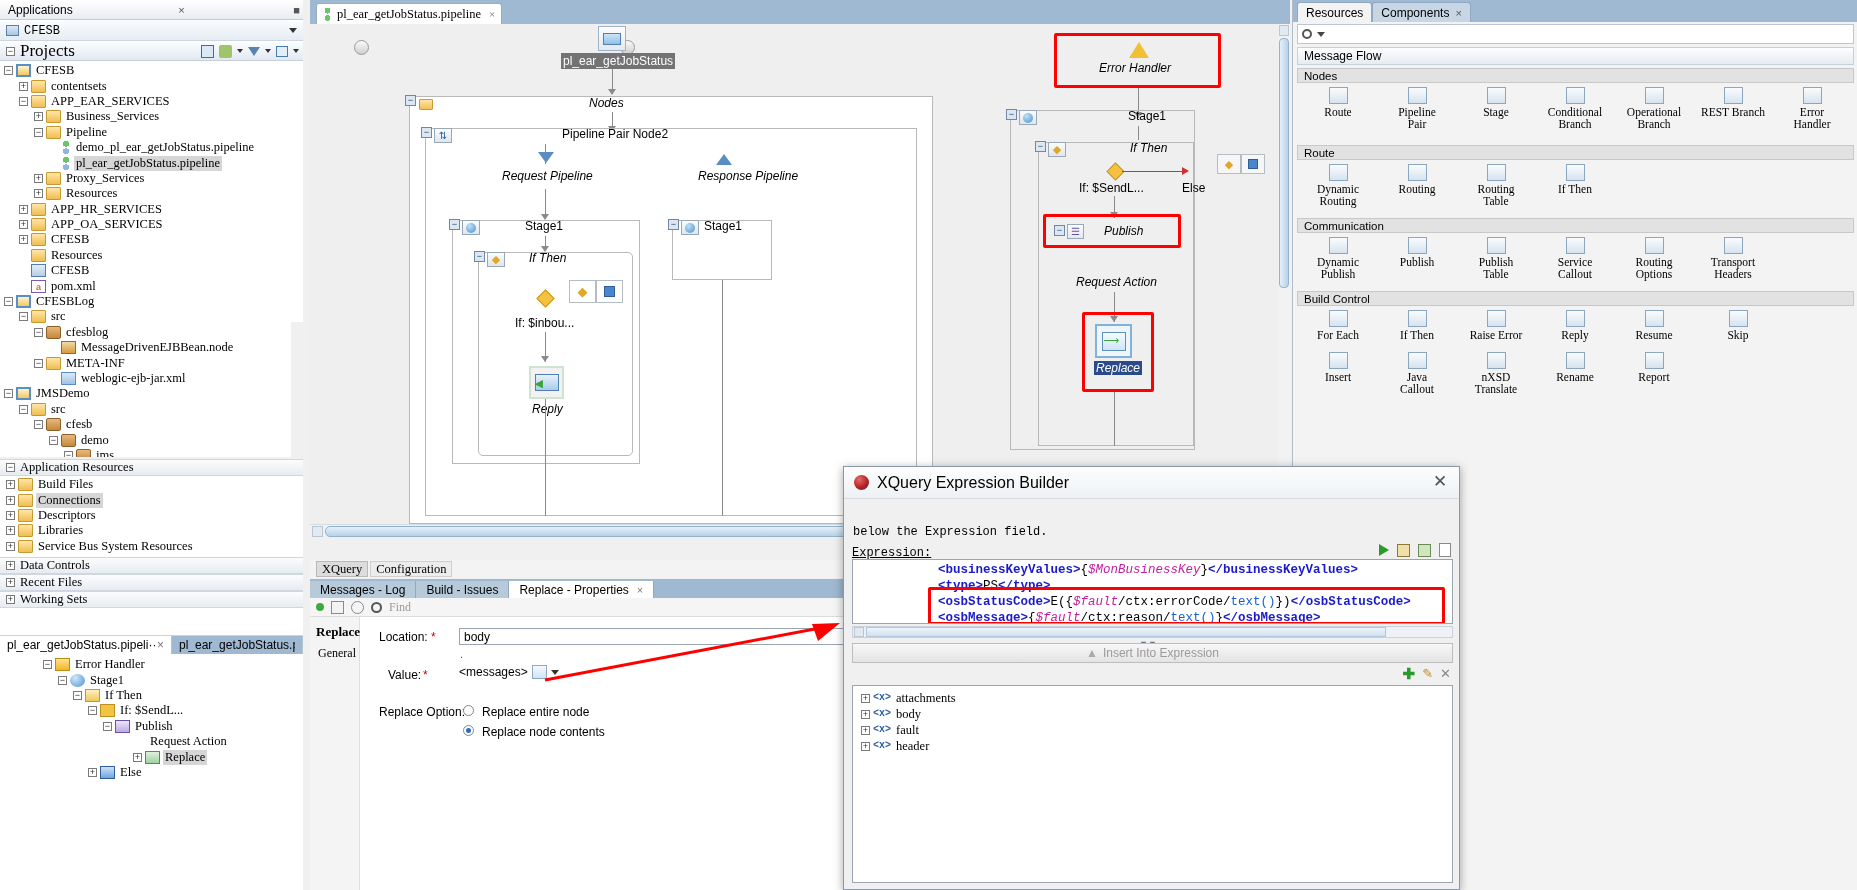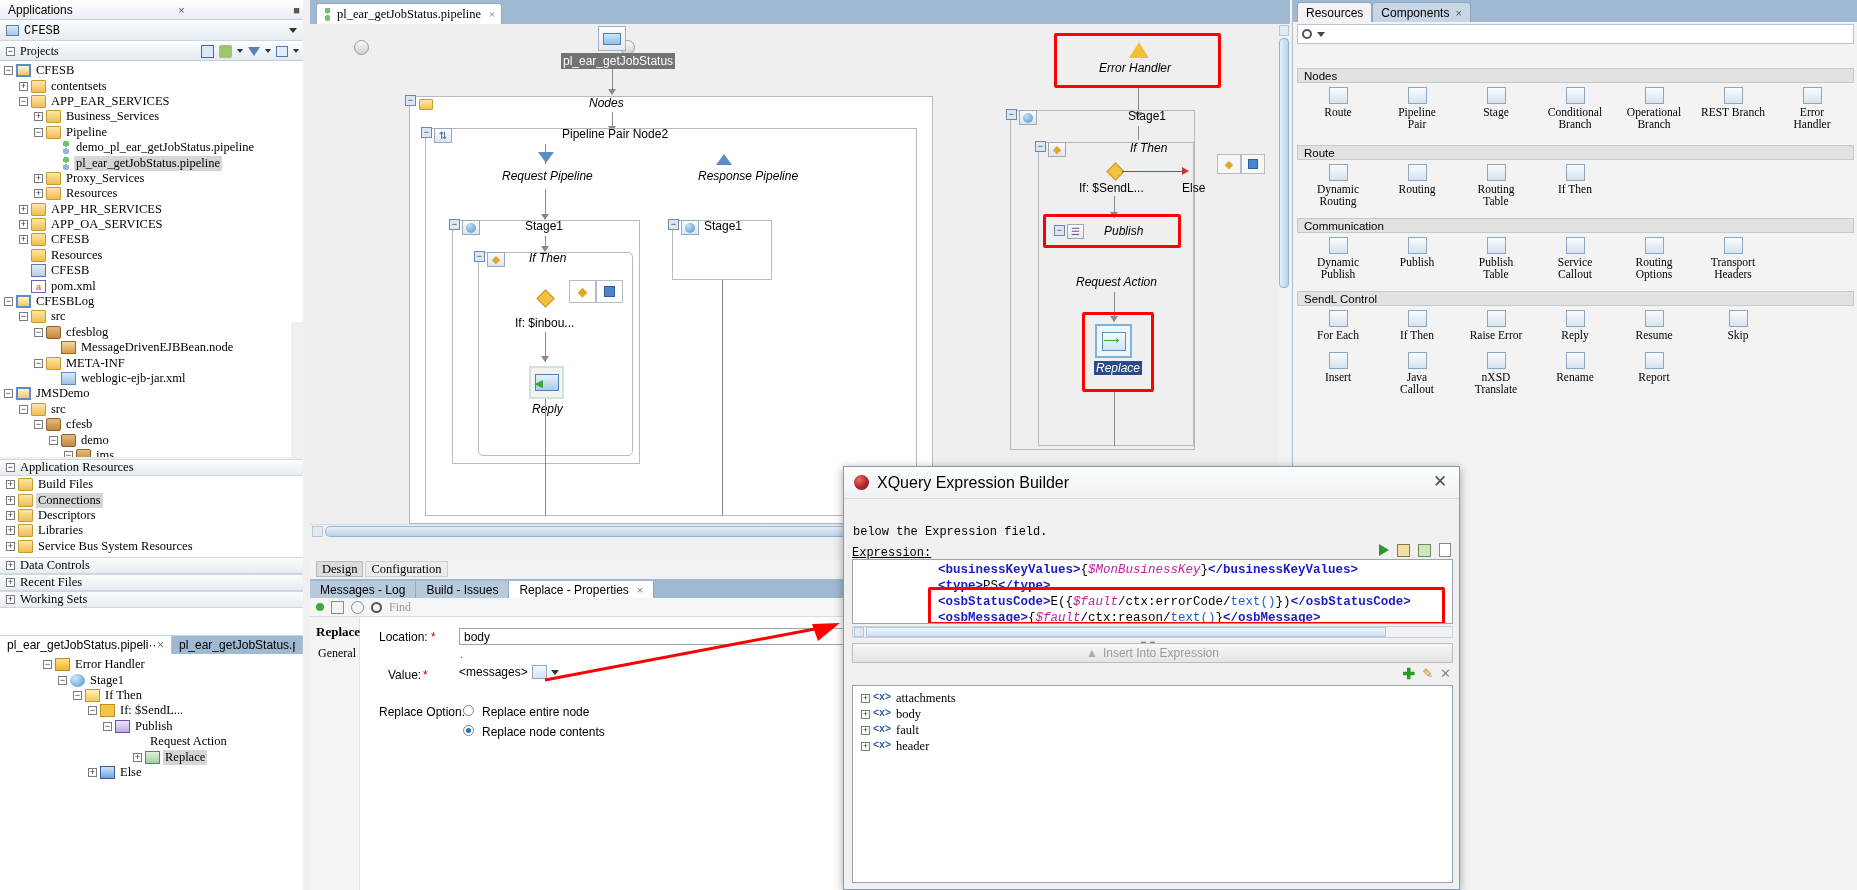--- a/index.html
+++ b/index.html
@@ -187,21 +187,21 @@
   </div>
 
   <div id="app-combo">
     <span style="display:inline-block;width:13px;height:11px;border:1px solid #5b7fa6;background:linear-gradient(#dce9f5,#a9c7e2);margin-right:5px;"></span>
     <span class="mono" style="font-size:12px;">CFESB</span>
     <span class="combo-arrow"></span>
   </div>
 
   <div id="proj-bar">
     <span class="plusbox">−</span>
-    <span class="serif" style="font-size:12px;">Projects</span>
+    <span class="serif" style="font-size:17px;">Projects</span>
     <span class="toolicons">
       <span style="display:inline-block;width:13px;height:13px;border:1px solid #3a6ea5;background:#dbe9f7;"></span>
       <span style="display:inline-block;width:13px;height:13px;background:#9fc46a;border-radius:2px;"></span>
       <span style="display:inline-block;width:0;height:0;border-left:3px solid transparent;border-right:3px solid transparent;border-top:4px solid #333;"></span>
       <span style="display:inline-block;width:0;height:0;border-left:6px solid transparent;border-right:6px solid transparent;border-top:9px solid #5a82b0;"></span>
       <span style="display:inline-block;width:0;height:0;border-left:3px solid transparent;border-right:3px solid transparent;border-top:4px solid #333;"></span>
       <span style="display:inline-block;width:12px;height:11px;border:1px solid #4a7bb0;background:#e3eef9;"></span>
       <span style="display:inline-block;width:0;height:0;border-left:3px solid transparent;border-right:3px solid transparent;border-top:4px solid #333;"></span>
     </span>
   </div>
@@ -599,21 +599,21 @@
   <div style="position:absolute;left:15px;top:1px;width:900px;height:11px;background:linear-gradient(#e6f0f9,#b7d2e9);border:1px solid #92b2ce;border-radius:5px;"></div>
 </div>
 <div id="canvas-vscroll">
   <div style="position:absolute;left:1px;top:1px;width:10px;height:11px;background:#e2e9f0;border:1px solid #bac6d2;"></div>
   <div style="position:absolute;left:1px;top:14px;width:10px;height:250px;background:linear-gradient(90deg,#e6f0f9,#b7d2e9);border:1px solid #92b2ce;border-radius:4px;"></div>
   <div style="position:absolute;left:1px;top:500px;width:10px;height:11px;background:#e2e9f0;border:1px solid #bac6d2;"></div>
 </div>
 
 <div id="design-tabs">
   <div class="dtab active">
-      <span>Design</span>
+      <span>XQuery</span>
     </div>
   <div class="dtab inactive">
       <span>Configuration</span>
     </div>
 </div>
 
 <div id="prop-tabs">
   <div class="prtab inactive">
       <span>Messages - Log</span>
     </div>
@@ -676,20 +676,23 @@
       <span style="margin-left:6px;color:#555;font-size:11px;">×</span>
     </div>
   </div>
 
   <div id="pal-search">
     <span style="display:inline-block;width:10px;height:10px;border:2px solid #555;border-radius:50%;margin-right:5px;"></span>
     <span style="display:inline-block;width:0;height:0;border-left:4px solid transparent;border-right:4px solid transparent;border-top:5px solid #444;margin-right:6px;"></span>
     <input style="border: none; outline: none; flex: 1 1 0%; font-family: &quot;Liberation Sans&quot;, sans-serif; font-size: 12px;" placeholder="">
   </div>
 
+  <div id="pal-title">
+    <span>Message Flow</span>
+  </div>
 
   <div id="pal-content">
       <div class="cat" style="left:4px;top:68px;width:557px;">
         <span>Nodes</span>
       </div>
       <div class="palitem" style="left:6px;top:87px;"><span class="pi-ico" style="background:linear-gradient(#fafcfe,#d6e3ef);border:1px solid #8ba6bf;"></span><span>Route</span></div>
       <div class="palitem" style="left:85px;top:87px;"><span class="pi-ico" style="background:linear-gradient(#fafcfe,#d6e3ef);border:1px solid #8ba6bf;"></span><span>Pipeline<br>Pair</span></div>
       <div class="palitem" style="left:164px;top:87px;"><span class="pi-ico" style="background:linear-gradient(#fafcfe,#d6e3ef);border:1px solid #8ba6bf;"></span><span>Stage</span></div>
       <div class="palitem" style="left:243px;top:87px;"><span class="pi-ico" style="background:linear-gradient(#fafcfe,#d6e3ef);border:1px solid #8ba6bf;"></span><span>Conditional<br>Branch</span></div>
       <div class="palitem" style="left:322px;top:87px;"><span class="pi-ico" style="background:linear-gradient(#fafcfe,#d6e3ef);border:1px solid #8ba6bf;"></span><span>Operational<br>Branch</span></div>
@@ -705,21 +708,21 @@
       <div class="cat" style="left:4px;top:218px;width:557px;">
         <span>Communication</span>
       </div>
       <div class="palitem" style="left:6px;top:237px;"><span class="pi-ico" style="background:linear-gradient(#fafcfe,#d6e3ef);border:1px solid #8ba6bf;"></span><span>Dynamic<br>Publish</span></div>
       <div class="palitem" style="left:85px;top:237px;"><span class="pi-ico" style="background:linear-gradient(#fafcfe,#d6e3ef);border:1px solid #8ba6bf;"></span><span>Publish</span></div>
       <div class="palitem" style="left:164px;top:237px;"><span class="pi-ico" style="background:linear-gradient(#fafcfe,#d6e3ef);border:1px solid #8ba6bf;"></span><span>Publish<br>Table</span></div>
       <div class="palitem" style="left:243px;top:237px;"><span class="pi-ico" style="background:linear-gradient(#fafcfe,#d6e3ef);border:1px solid #8ba6bf;"></span><span>Service<br>Callout</span></div>
       <div class="palitem" style="left:322px;top:237px;"><span class="pi-ico" style="background:linear-gradient(#fafcfe,#d6e3ef);border:1px solid #8ba6bf;"></span><span>Routing<br>Options</span></div>
       <div class="palitem" style="left:401px;top:237px;"><span class="pi-ico" style="background:linear-gradient(#fafcfe,#d6e3ef);border:1px solid #8ba6bf;"></span><span>Transport<br>Headers</span></div>
       <div class="cat" style="left:4px;top:291px;width:557px;">
-        <span>SendL Control</span>
+        <span>Build Control</span>
       </div>
       <div class="palitem" style="left:6px;top:310px;"><span class="pi-ico" style="background:linear-gradient(#fafcfe,#d6e3ef);border:1px solid #8ba6bf;"></span><span>For Each</span></div>
       <div class="palitem" style="left:85px;top:310px;"><span class="pi-ico" style="background:linear-gradient(#fafcfe,#d6e3ef);border:1px solid #8ba6bf;"></span><span>If Then</span></div>
       <div class="palitem" style="left:164px;top:310px;"><span class="pi-ico" style="background:linear-gradient(#fafcfe,#d6e3ef);border:1px solid #8ba6bf;"></span><span>Raise Error</span></div>
       <div class="palitem" style="left:243px;top:310px;"><span class="pi-ico" style="background:linear-gradient(#fafcfe,#d6e3ef);border:1px solid #8ba6bf;"></span><span>Reply</span></div>
       <div class="palitem" style="left:322px;top:310px;"><span class="pi-ico" style="background:linear-gradient(#fafcfe,#d6e3ef);border:1px solid #8ba6bf;"></span><span>Resume</span></div>
       <div class="palitem" style="left:406px;top:310px;"><span class="pi-ico" style="background:linear-gradient(#fafcfe,#d6e3ef);border:1px solid #8ba6bf;"></span><span>Skip</span></div>
       <div class="palitem" style="left:6px;top:352px;"><span class="pi-ico" style="background:linear-gradient(#fafcfe,#d6e3ef);border:1px solid #8ba6bf;"></span><span>Insert</span></div>
       <div class="palitem" style="left:85px;top:352px;"><span class="pi-ico" style="background:linear-gradient(#fafcfe,#d6e3ef);border:1px solid #8ba6bf;"></span><span>Java<br>Callout</span></div>
       <div class="palitem" style="left:164px;top:352px;"><span class="pi-ico" style="background:linear-gradient(#fafcfe,#d6e3ef);border:1px solid #8ba6bf;"></span><span>nXSD<br>Translate</span></div>

